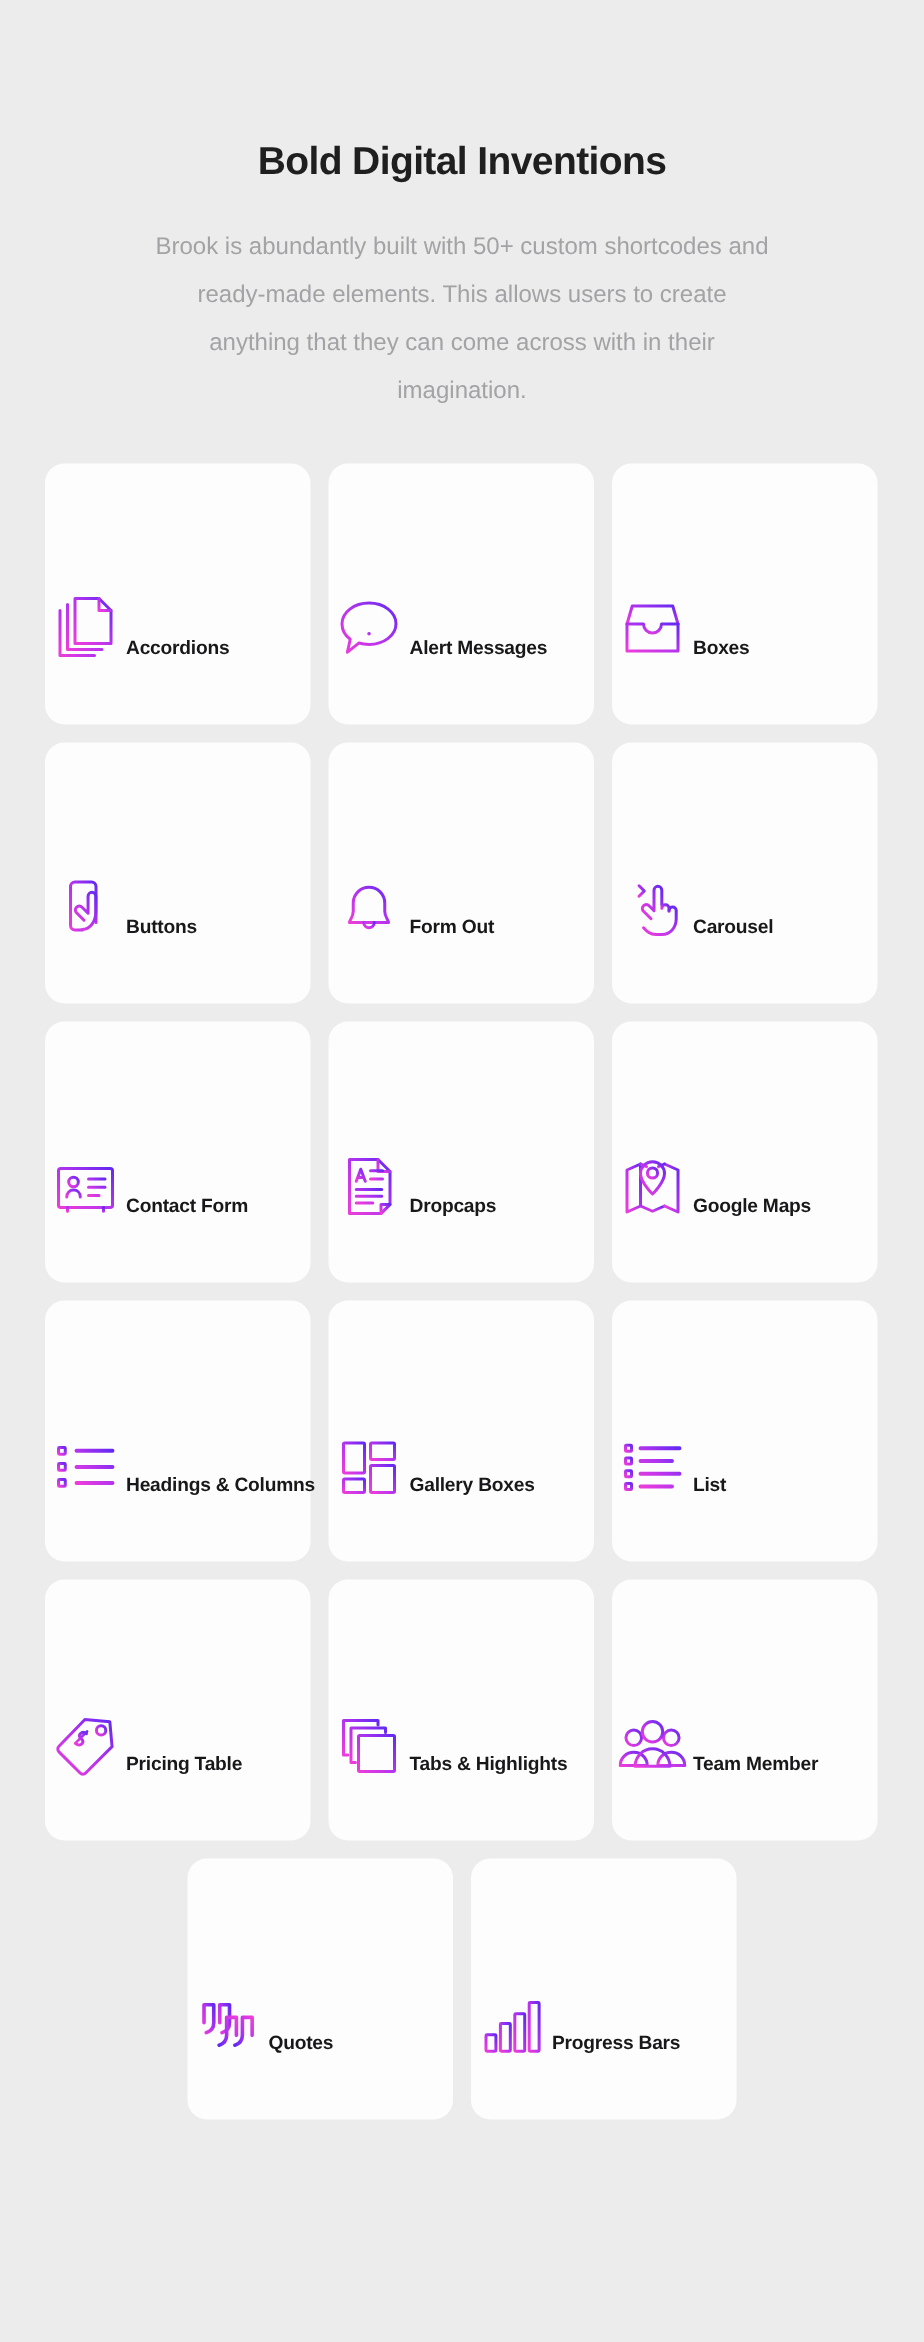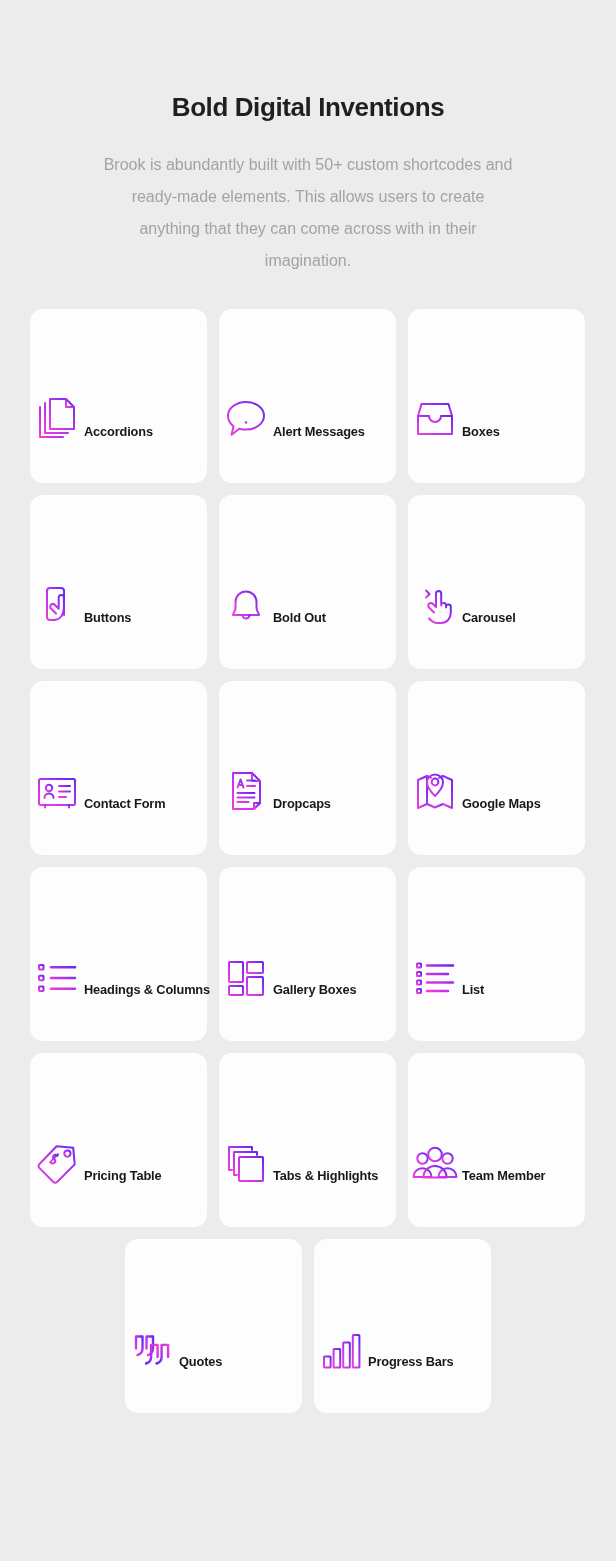--- a/index.html
+++ b/index.html
@@ -137,21 +137,21 @@
         <div class="card-label">Buttons</div>
       </div>
       <div class="card">
         <div class="card-icon">
           <svg width="54" height="54" viewBox="0 0 54 54" fill="none" stroke="url(#gp)" stroke-width="2" stroke-linecap="round" stroke-linejoin="round">
             <path d="M14 36c0-2 2.5-3.4 2.5-7.5V23a10.5 10.5 0 0 1 21 0v5.5c0 4.1 2.5 5.5 2.5 7.5Z"></path>
             <path d="M23.5 36a3.5 3.5 0 0 0 7 0"></path>
             <path d="M27 12.5V9"></path>
           </svg>
         </div>
-        <div class="card-label">Bold Out</div>
+        <div class="card-label">Form Out</div>
       </div>
       <div class="card">
         <div class="card-icon">
           <svg width="54" height="54" viewBox="0 0 54 54" fill="none" stroke="url(#gp)" stroke-width="2" stroke-linecap="round" stroke-linejoin="round">
             <path d="M10 15h11"></path>
             <path d="M18 11.5l3.5 3.5-3.5 3.5"></path>
             <path d="M26 33.5l-5-5a2.6 2.6 0 0 1 3.7-3.7l3.3 3.3V14.5a2.6 2.6 0 0 1 5.2 0v10"></path>
             <path d="M33.2 26.5a2.4 2.4 0 0 1 4.8 0v2"></path>
             <path d="M38 28a2.4 2.4 0 0 1 4.8 0v5.5c0 6-4 10.5-9.5 10.5h-4c-4 0-6-2-8.3-4.5"></path>
           </svg>

